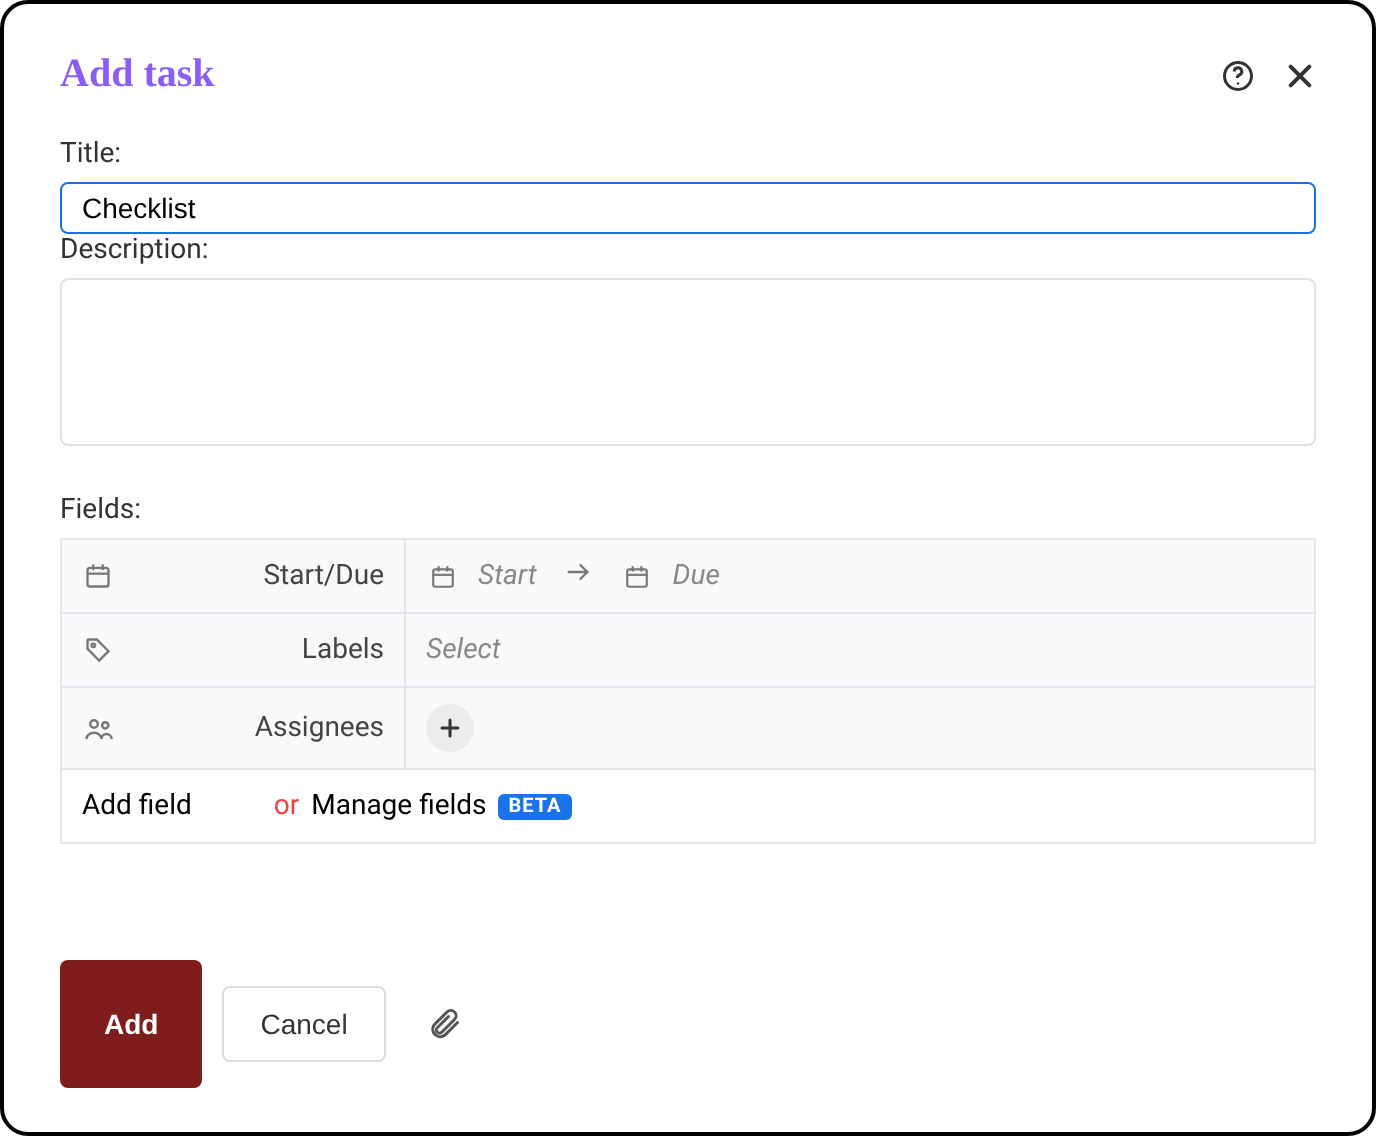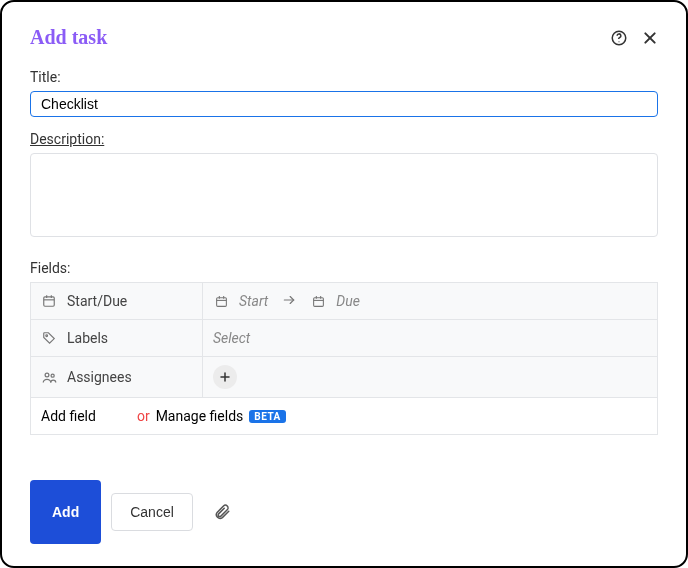--- a/index.html
+++ b/index.html
@@ -4,36 +4,36 @@
   <style>
     * { box-sizing: border-box; margin: 0; padding: 0; }
     html, body { width: 688px; height: 568px; font-family: -apple-system, BlinkMacSystemFont, "Segoe UI", Roboto, Arial, sans-serif; font-size: 14px; color: #333; background: #fff; }
     .frame { width: 688px; height: 568px; border: 2px solid #000; border-radius: 14px; padding: 24px 28px; position: relative; }
     .header { display: flex; align-items: center; justify-content: space-between; margin-bottom: 20px; }
     .title { font-size: 20px; font-weight: 700; color: #8b5cf6; font-family: Liberation Serif, serif; }
     .header-actions { display: flex; align-items: center; gap: 14px; }
     .icon-btn { display: inline-flex; align-items: center; justify-content: center; cursor: pointer; color: #333; }
     .label { font-size: 14px; color: #333; margin-bottom: 6px; display: block; }
     .input-title { width: 100%; height: 26px; border: 1px solid #1a73e8; border-radius: 4px; padding: 6px 10px; font-size: 14px; outline: none; }
-    .block-desc { margin-top: 14px; text-decoration: underline; }
+    .block-desc { margin-top: 0; }
     .textarea-desc { width: 100%; height: 84px; border: 1px solid #dfe1e5; border-radius: 4px; padding: 8px 10px; font-size: 14px; resize: none; outline: none; }
     .block-fields { margin-top: 20px; }
     .fields-table { width: 100%; border: 1px solid #e3e5e8; }
     .field-row { display: flex; align-items: stretch; border-bottom: 1px solid #e3e5e8; background: #f8f9fa; min-height: 37px; }
-    .field-label-col { width: 172px; display: flex; align-items: center; gap: 10px; padding: 8px 10px; color: #444; border-right: 1px solid #e3e5e8; }
+    .field-label-col { width: 172px; display: flex; align-items: center; gap: 10px; padding: 8px 10px; color: #444; border-right: 1px solid #e3e5e8; justify-content: space-between; }
     .field-value-col { flex: 1; display: flex; align-items: center; gap: 10px; padding: 8px 10px; color: #888; font-style: italic; }
     .field-icon { width: 16px; height: 16px; display: inline-flex; align-items: center; justify-content: center; color: #777; }
     .sep-arrow { margin: 0 4px; color: #777; font-style: normal; }
     .add-assignee { width: 24px; height: 24px; border-radius: 50%; background: #ececec; display: inline-flex; align-items: center; justify-content: center; color: #333; font-style: normal; font-size: 16px; font-weight: 700; cursor: pointer; }
     .add-field-row { padding: 10px 10px; background: #fff; display: flex; align-items: center; gap: 6px; font-size: 14px; }
     .link { color: #000000; cursor: pointer; text-decoration: none; }
     .or-text { color: #ef4444; margin-left: 35px; }
     .badge-beta { background: #1a73e8; color: #fff; font-size: 10px; font-weight: 700; padding: 1px 5px; border-radius: 3px; letter-spacing: 0.5px; }
     .footer { position: absolute; bottom: 22px; left: 28px; right: 28px; display: flex; align-items: center; gap: 10px; }
-    .btn-primary { background: #1d4ed8; color: #fff; border: none; border-radius: 4px; padding: 24px 22px; font-size: 14px; font-weight: 600; cursor: pointer; }
+    .btn-primary { background: #7f1d1d; color: #fff; border: none; border-radius: 4px; padding: 24px 22px; font-size: 14px; font-weight: 600; cursor: pointer; }
     .btn-secondary { background: #fff; color: #333; border: 1px solid #dadce0; border-radius: 4px; padding: 10px 18px; font-size: 14px; cursor: pointer; }
     .attach-btn { margin-left: 10px; display: inline-flex; align-items: center; justify-content: center; color: #555; cursor: pointer; }
     .estimated-row input { border: none; background: transparent; font-style: italic; color: #888; width: 100%; outline: none; }
   </style>
 </head>
 <body>
 
 <div class="frame">
 
   <div class="header">

